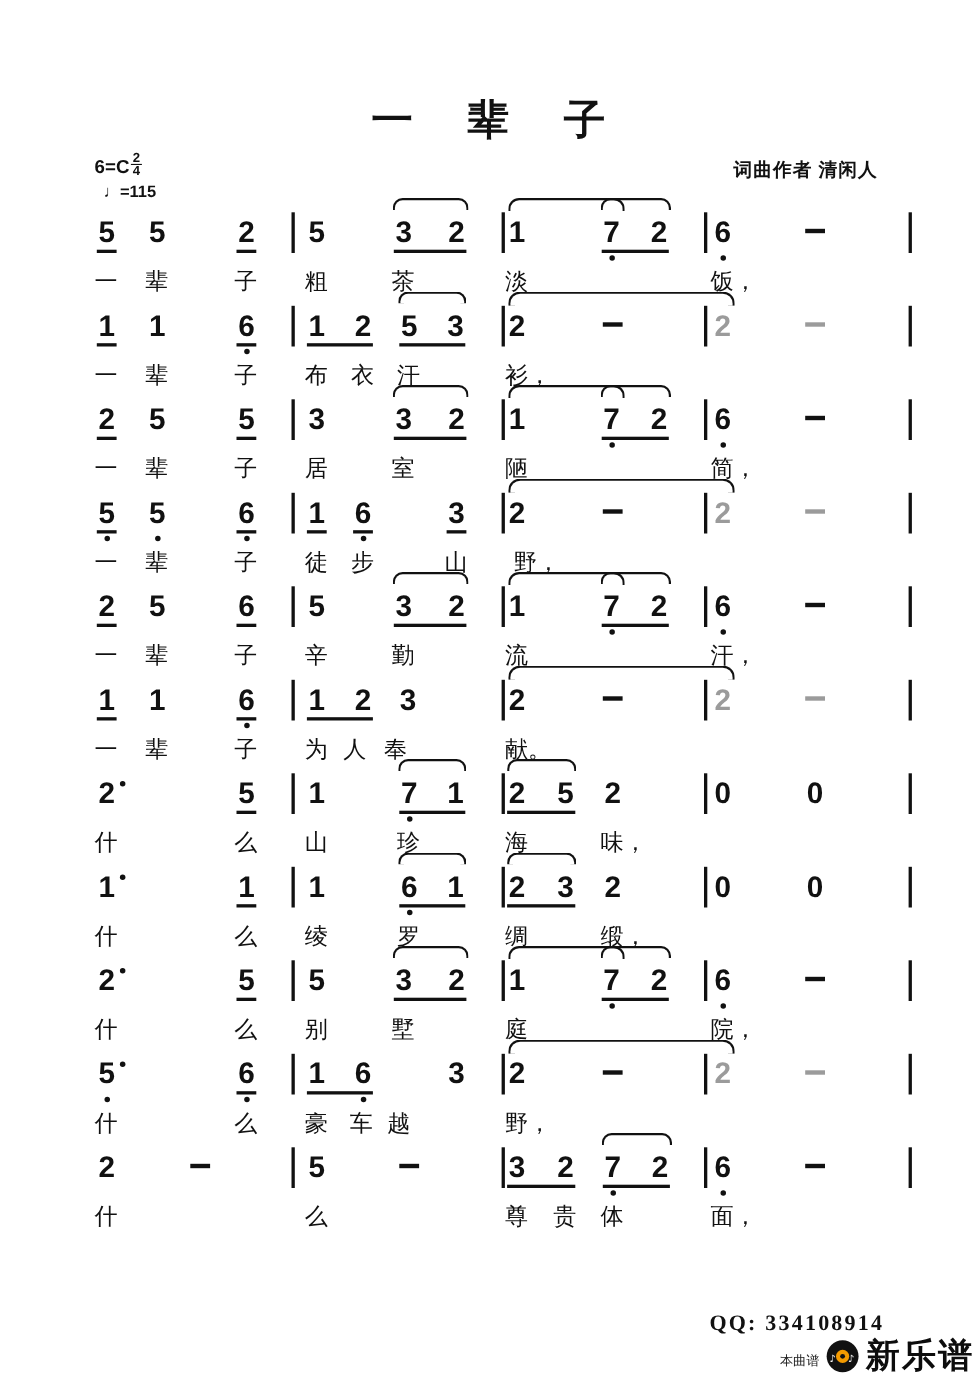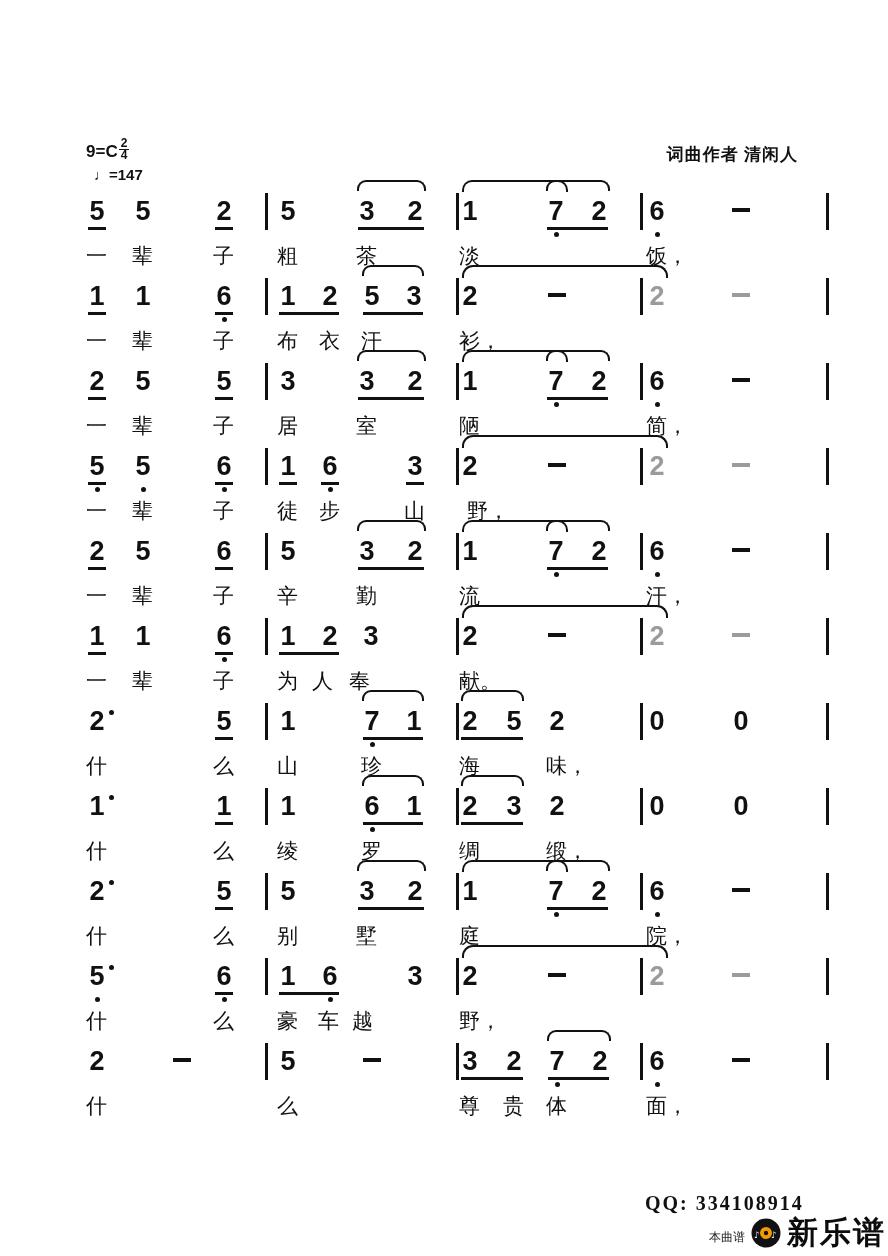--- a/index.html
+++ b/index.html
@@ -31,26 +31,27 @@
   .brand{position:absolute;right:0;bottom:2px;display:flex;align-items:center;gap:5px;}
   .brand-prefix{font:12px "Liberation Serif",serif;color:#222;margin-bottom:-8px;}
   .brand-name{font:900 31px "Liberation Sans",sans-serif;color:#0c0c0c;letter-spacing:2px;margin-right:2px;}
   .disc{display:block;}
 </style>
 </head>
 <body>
 
 <div class="page">
 
+  <div class="title">一 辈 子</div>
 
   <div class="keysig">
-    <span>9=C</span><span class="frac"><span class="top">2</span><span class="bot">4</span></span>
+    <span>6=C</span><span class="frac"><span class="top">2</span><span class="bot">4</span></span>
   </div>
 
-  <div class="tempo">♩=147</div>
+  <div class="tempo">♩=115</div>
 
   <div class="author">词曲作者  清闲人</div>
 
   <div id="score-area">
       <div class="system" style="top: 196px;">
         <div class="beam" style="left: 88px; width: 18px;"></div>
         <div class="beam" style="left: 215px; width: 18px;"></div>
         <div class="beam" style="left: 358px; width: 66px;"></div>
         <div class="beam" style="left: 547px; width: 61px;"></div>
         <div class="slur" style="left: 357px; width: 69px; height: 11px; border-radius: 9px 9px 0px 0px;"></div>

